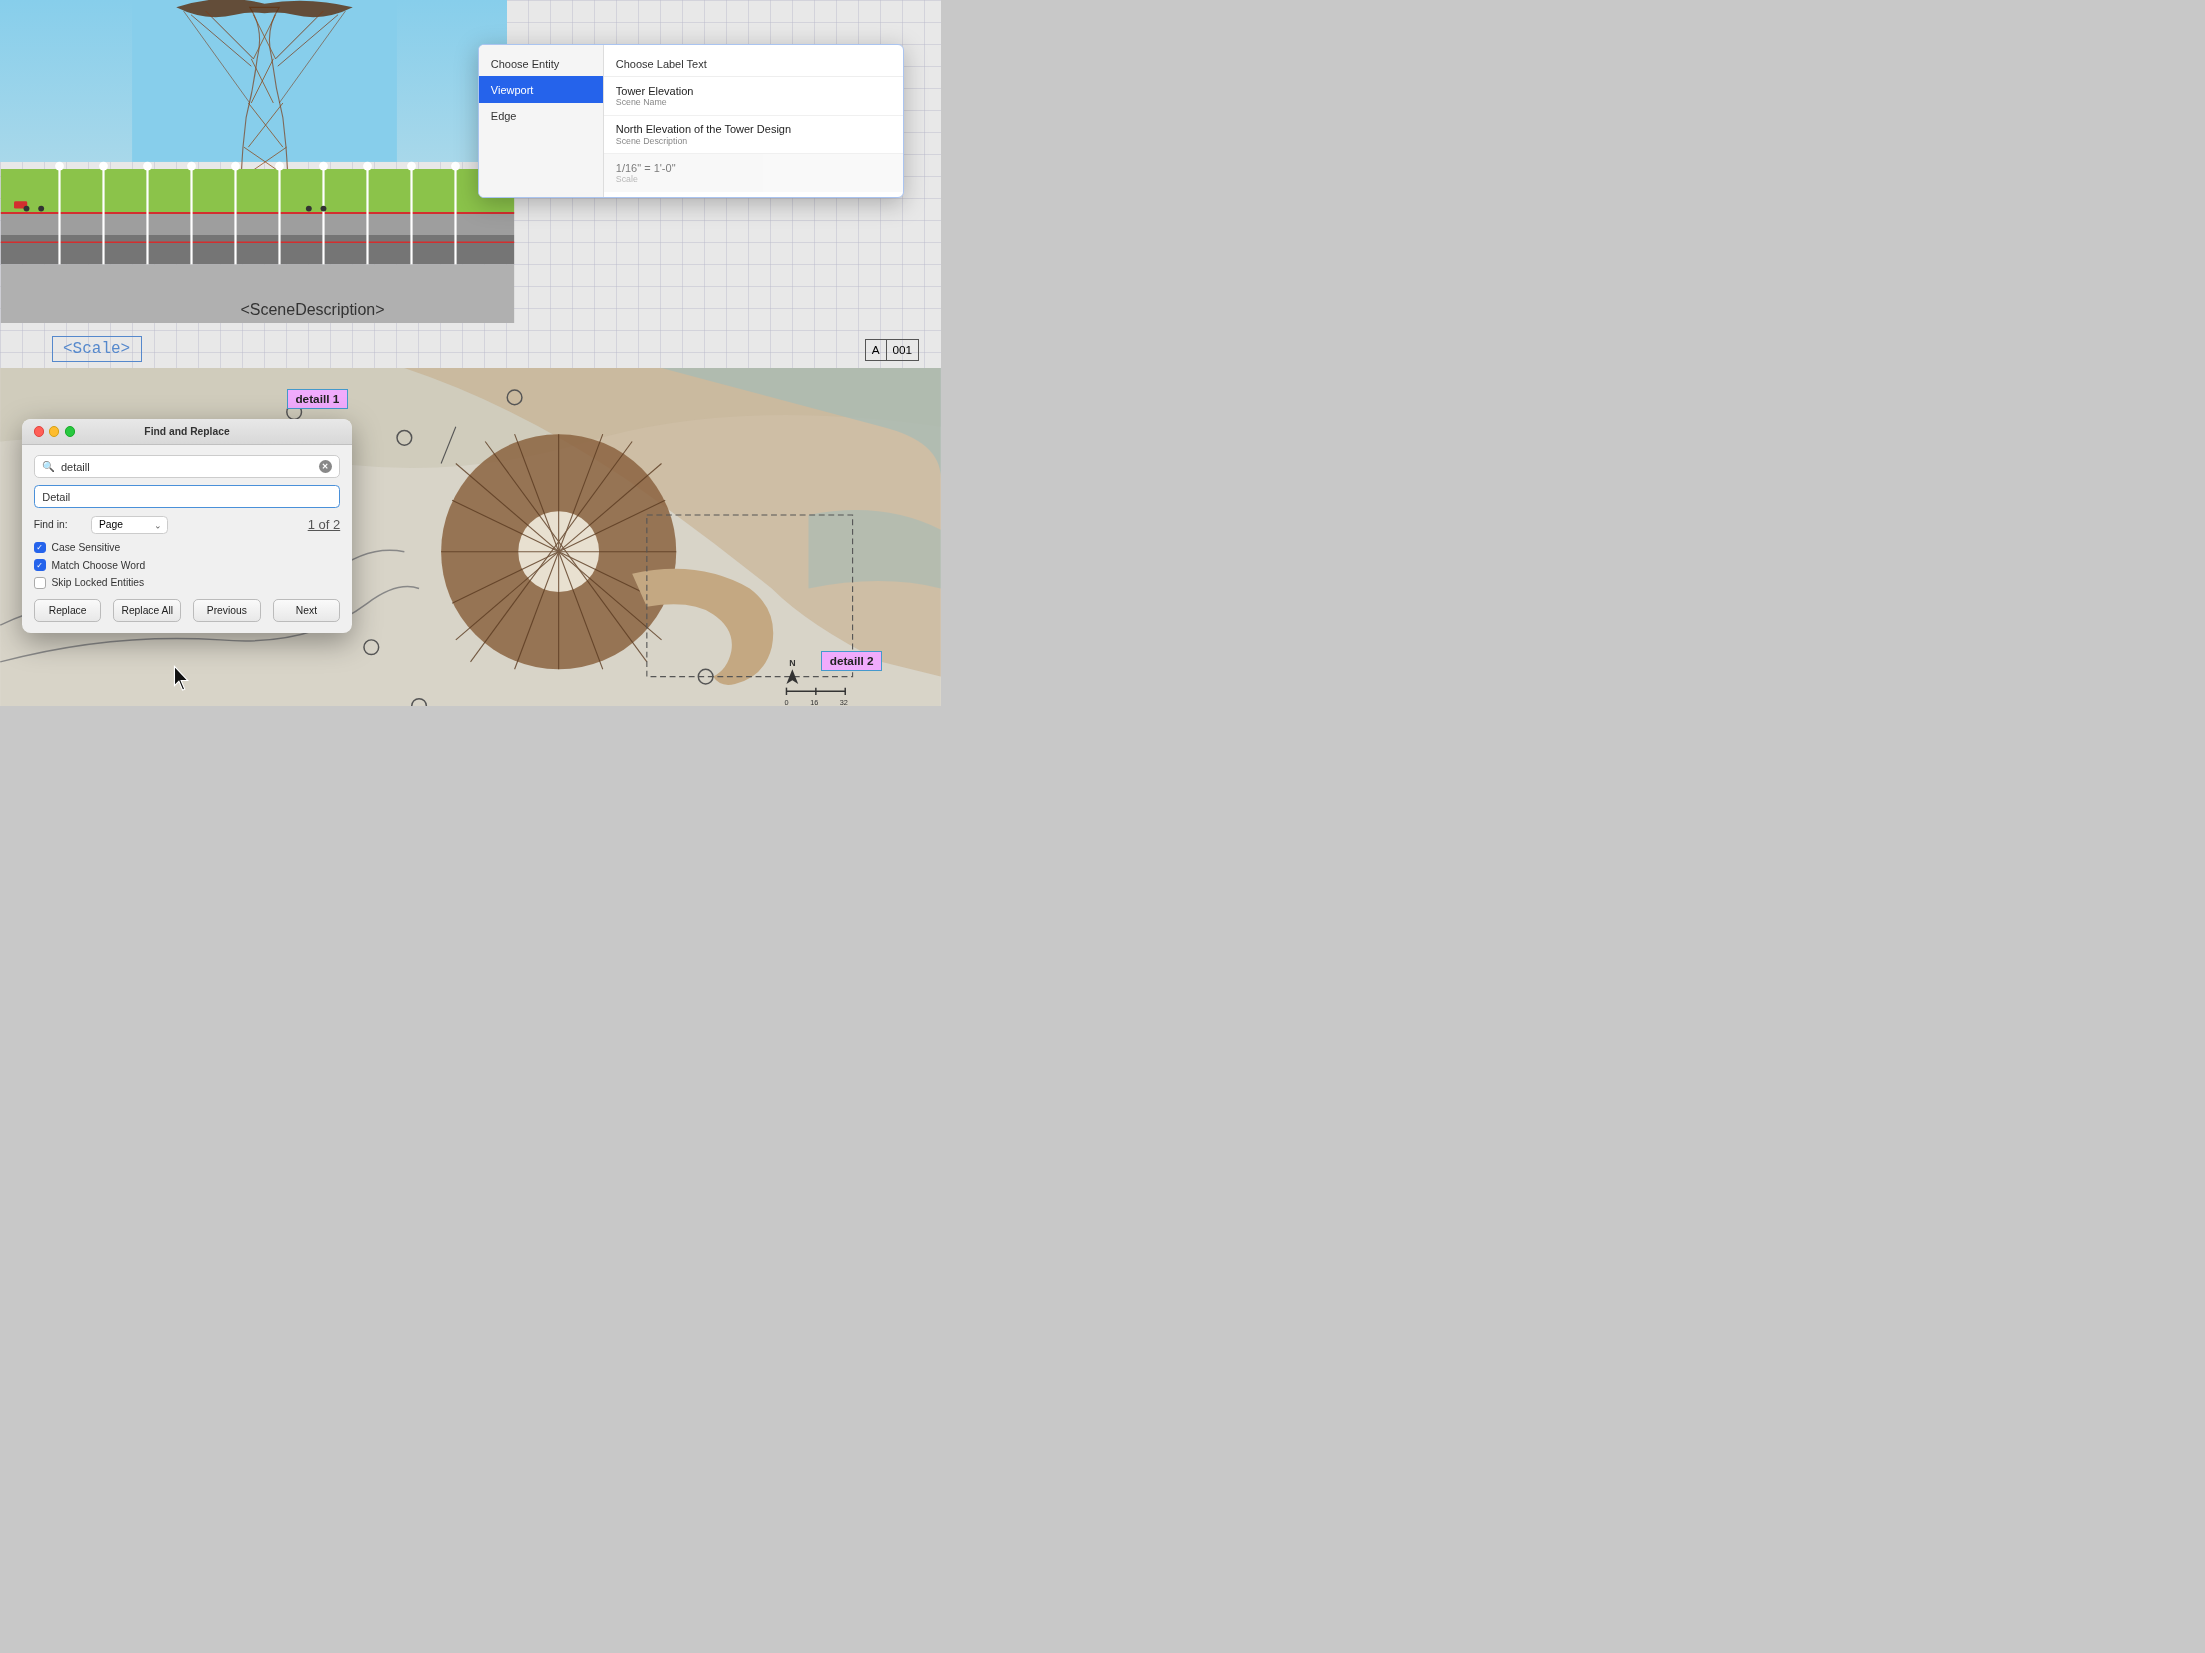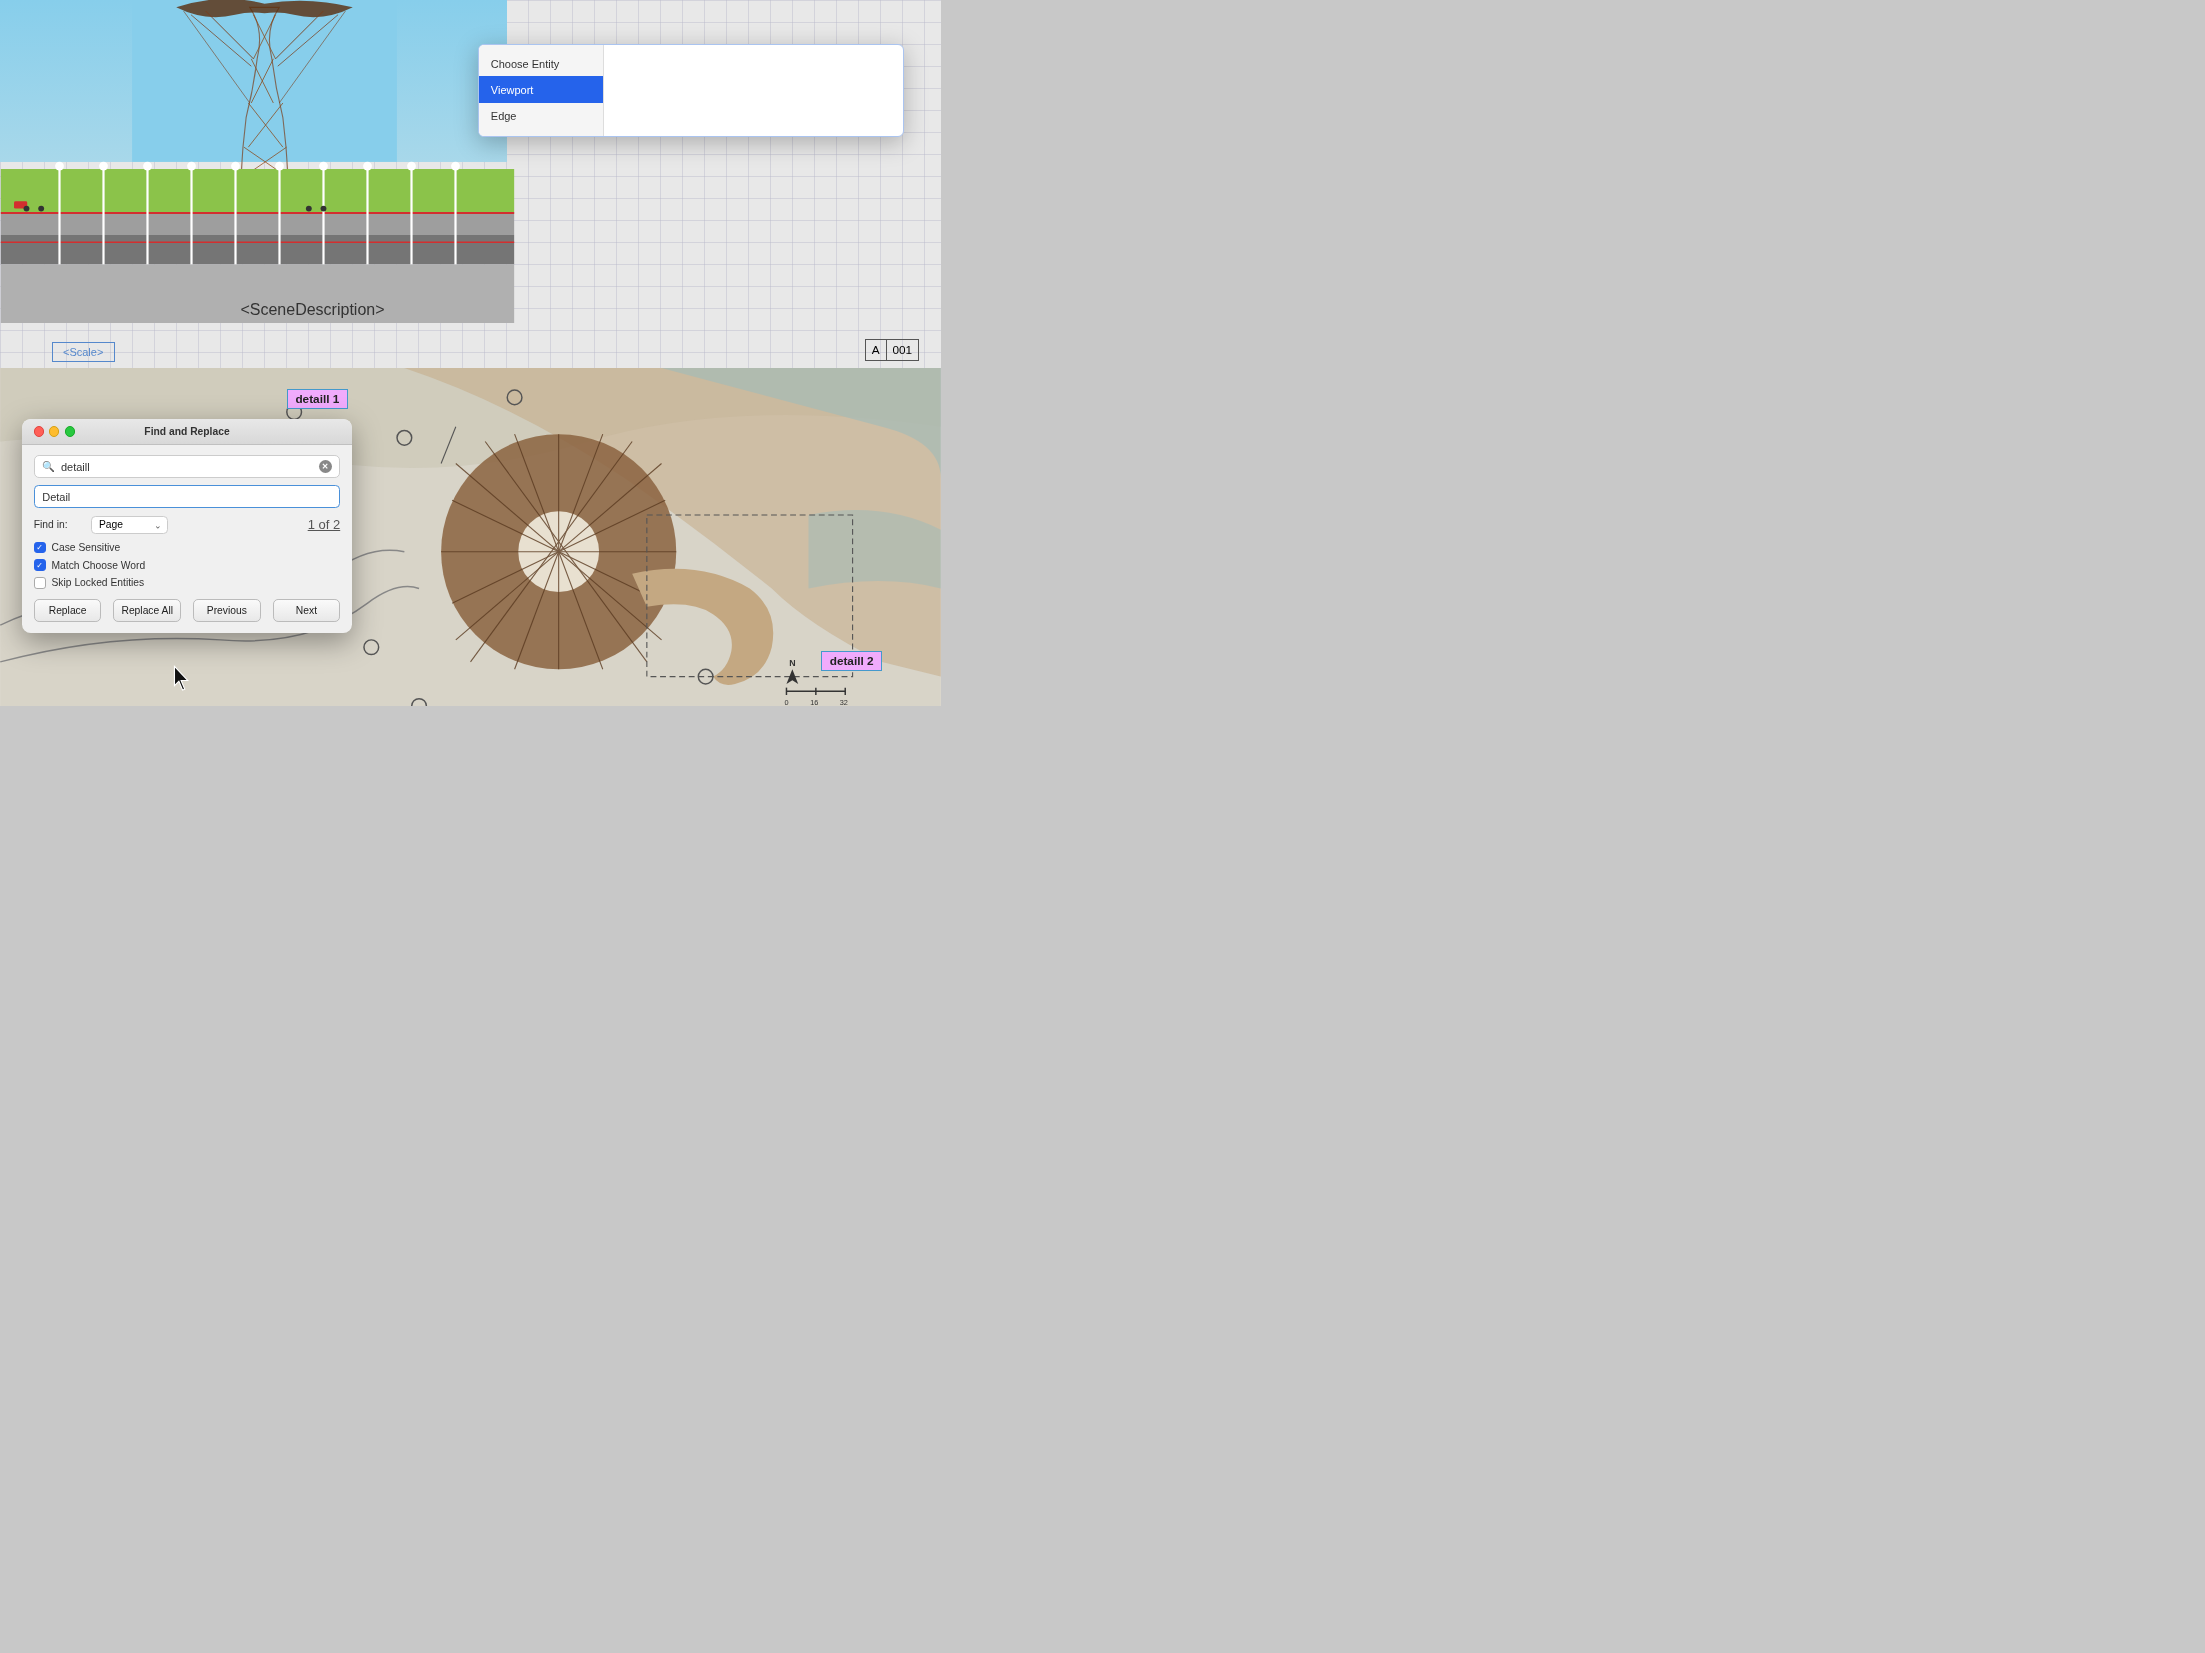--- a/index.html
+++ b/index.html
@@ -56,23 +56,24 @@
     }
     .scene-description {
       font-size: 16px;
       color: #333;
       text-align: center;
     }
     .scale-box {
       display: inline-block;
       border: 1.1px solid #5588cc;
       padding: 2.9px 10.3px;
-      font-size: 11px;
+      font-size: 16px;
       color: #5588cc;
-      margin-top: 20px;
+      margin-top: 14px;
+      font-family: Liberation Mono, monospace;
     }
     .viewport-code {
       position: absolute;
       bottom: 7.4px;
       right: 22px;
       display: flex;
       border: 1.1px solid #555;
     }
     .viewport-code-a {
       padding: 2.9px 5.9px;
@@ -446,20 +447,35 @@
     <div class="viewport-code-a">A</div>
     <div class="viewport-code-num">001</div>
   </div>
 </div>
 
 <div class="choose-entity-popup">
   <div class="entity-list">
     <div class="entity-list-header">Choose Entity</div>
     <div class="entity-item selected">Viewport</div>
     <div class="entity-item">Edge</div>
+  </div>
+  <div class="label-list">
+    <div class="label-list-header">Choose Label Text</div>
+    <div class="label-item">
+      <div class="label-item-primary">Tower Elevation</div>
+      <div class="label-item-secondary">Scene Name</div>
+    </div>
+    <div class="label-item">
+      <div class="label-item-primary">North Elevation of the Tower Design</div>
+      <div class="label-item-secondary">Scene Description</div>
+    </div>
+    <div class="label-item dimmed">
+      <div class="label-item-primary">1/16" = 1'-0"</div>
+      <div class="label-item-secondary">Scale</div>
+    </div>
   </div>
 </div>
 
 <div class="bottom-canvas">
 
   <svg class="plan-svg" viewBox="0 0 1280 460" xmlns="http://www.w3.org/2000/svg">
 
     <rect x="0" y="0" width="1280" height="460" fill="#d8d4c8"></rect>
 
     <path d="M0,100 Q200,80 400,120 Q600,160 800,100 Q1000,40 1280,80 L1280,0 L0,0 Z" fill="#c8c4b0" opacity="0.5"></path>

